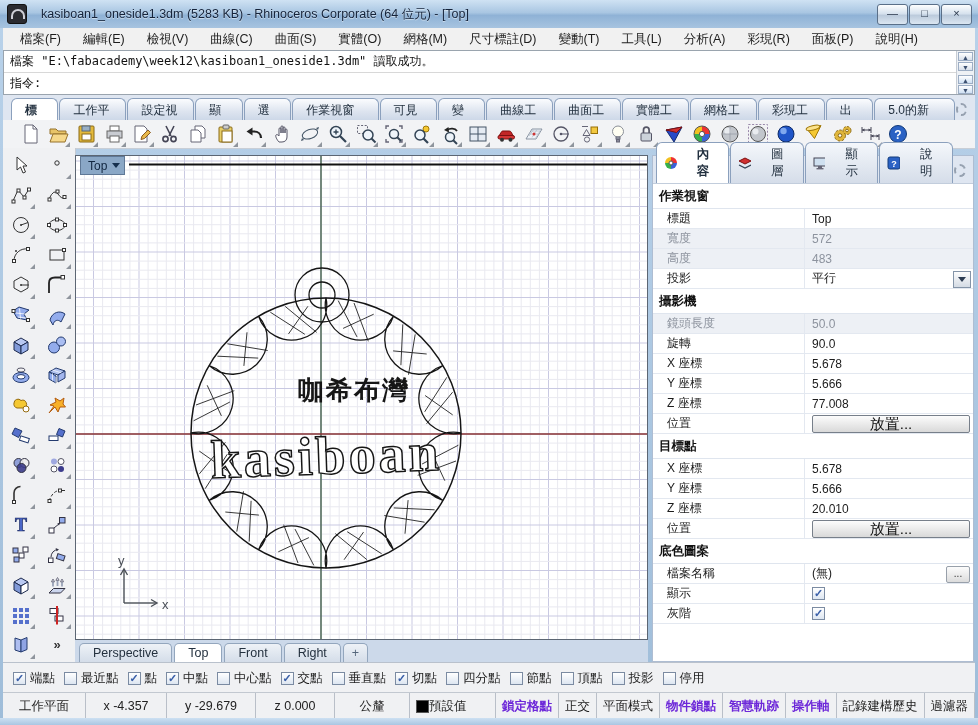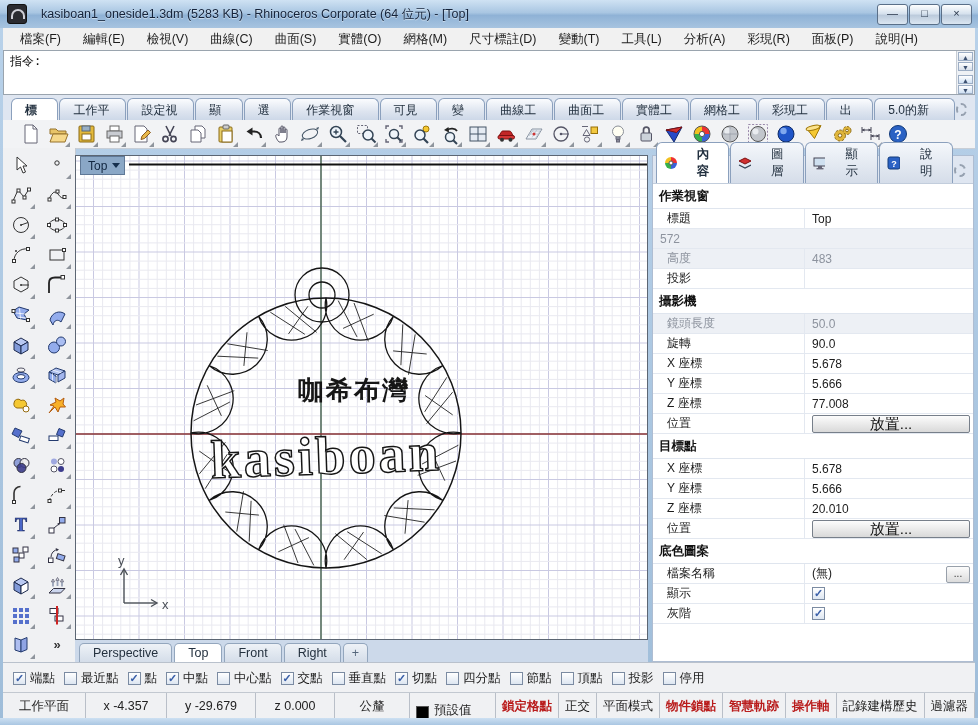--- a/index.html
+++ b/index.html
@@ -73,22 +73,22 @@
   .cb{width:13px;height:13px;border:1px solid #7b8ba2;background:linear-gradient(#fff,#dde6f1);box-sizing:border-box;
     font-size:11px;line-height:11px;text-align:center;color:#3a5fa8;font-weight:bold;}
   
   .osnap{position:absolute;left:3px;top:662px;right:3px;height:30px;background:#f0f1f3;border-top:1px solid #b9c1cc;
     display:flex;align-items:center;padding-left:10px;gap:9px;}
   .oitem{display:flex;align-items:center;gap:4px;font-size:12.5px;color:#1c1c1c;}
   
   .statusbar{position:absolute;left:3px;top:692px;right:3px;height:26px;background:#f0f1f3;border-top:1px solid #c2c8d0;
     display:flex;align-items:stretch;font-size:12.5px;color:#222;}
   .sbcell{display:flex;align-items:center;justify-content:center;border-right:1px solid #b9bfc8;padding:0 6px;white-space:nowrap;}
-  .sbcell.grow{flex:1;justify-content:flex-start;gap:5px;align-items:flex-end;}
-  .sbcell.on{font-weight:bold;color:#b91c1c;}
+  .sbcell.grow{flex:1;justify-content:flex-start;}
+  .sbcell.on{font-weight:bold;color:#6d28d9;}
   .swatch{width:11px;height:11px;background:#000;border:1px solid #555;}
   .botstrip{position:absolute;left:0;right:0;top:718px;height:7px;background:linear-gradient(#cde0f2,#a9c6e2);}
   svg{display:block;}
 </style>
 </head>
 <body>
 
 <div class="window">
 
   <div class="titlebar">
@@ -112,20 +112,21 @@
     <span class="menu-item">尺寸標註(D)</span>
     <span class="menu-item">變動(T)</span>
     <span class="menu-item">工具(L)</span>
     <span class="menu-item">分析(A)</span>
     <span class="menu-item">彩現(R)</span>
     <span class="menu-item">面板(P)</span>
     <span class="menu-item">說明(H)</span>
   </div>
 
   <div class="cmdarea">
+    <div class="cmdline first">檔案 "E:\fabacademy\week12\kasiboan1_oneside1.3dm" 讀取成功。</div>
     <div class="cmdline">指令:</div>
     <div class="cmdscroll">
       <div class="sarrow">▲</div>
       <div class="sarrow">▼</div>
       <div class="sarrow" style="margin-top:3px;background:linear-gradient(#fff,#cfe0f4);">▲</div>
       <div class="sarrow" style="background:linear-gradient(#fff,#cfe0f4);">▼</div>
     </div>
   </div>
 
   <div class="tabrow">
@@ -840,32 +841,39 @@
     </div>
 
     <div class="psec">作業視窗</div>
     <div class="prow">
       <div class="lab">標題</div>
       <div class="val">
           <span>Top</span>
         </div>
     </div>
     <div class="prow dis">
+      <div class="lab">寬度</div>
       <div class="val">
           <span>572</span>
         </div>
     </div>
     <div class="prow dis">
       <div class="lab">高度</div>
       <div class="val">
           <span>483</span>
         </div>
     </div>
     <div class="prow">
       <div class="lab">投影</div>
+      <div class="val">
+        <span>平行</span>
+        <div class="ddbtn">
+            <i></i>
+          </div>
+      </div>
     </div>
 
     <div class="psec">攝影機</div>
     <div class="prow dis">
       <div class="lab">鏡頭長度</div>
       <div class="val">
           <span>50.0</span>
         </div>
     </div>
     <div class="prow">

